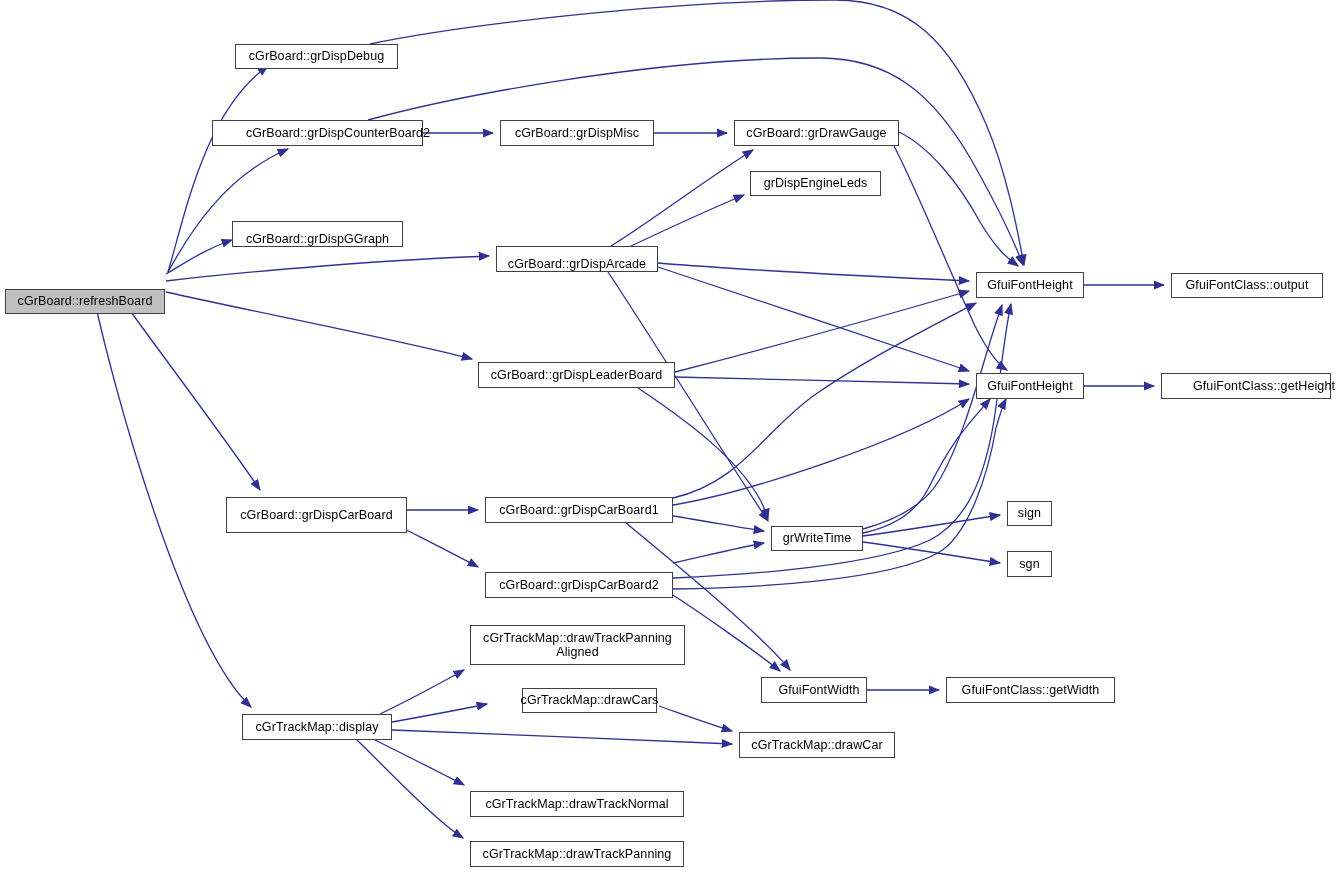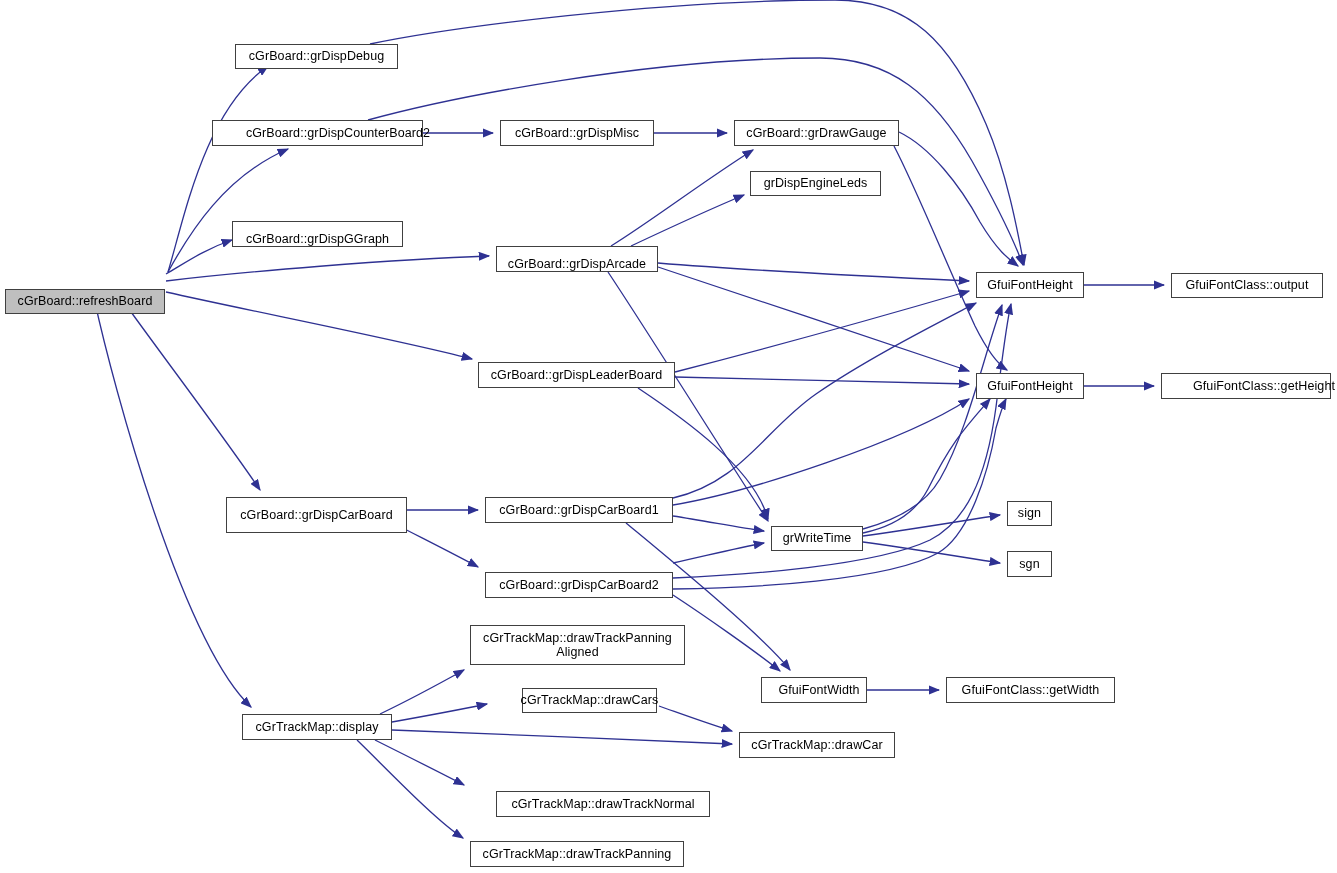--- a/index.html
+++ b/index.html
@@ -124,16 +124,16 @@
       <div class="node" style="left: 771px; top: 526px; width: 92px; height: 25px;"><span>grWriteTime</span></div>
       <div class="node" style="left: 1007px; top: 501px; width: 45px; height: 25px;"><span>sign</span></div>
       <div class="node" style="left: 1007px; top: 551px; width: 45px; height: 26px;"><span>sgn</span></div>
       <div class="node" style="left: 470px; top: 625px; width: 215px; height: 40px;"><span>cGrTrackMap::drawTrackPanning
 Aligned</span></div>
       <div class="node" style="left: 761px; top: 677px; width: 106px; height: 26px; padding-left: 10px;"><span>GfuiFontWidth</span></div>
       <div class="node" style="left: 946px; top: 677px; width: 169px; height: 26px;"><span>GfuiFontClass::getWidth</span></div>
       <div class="node" style="left: 494px; top: 688px; width: 135px; height: 25px; margin-left: 28px;"><span>cGrTrackMap::drawCars</span></div>
       <div class="node" style="left: 242px; top: 714px; width: 150px; height: 26px;"><span>cGrTrackMap::display</span></div>
       <div class="node" style="left: 739px; top: 732px; width: 156px; height: 26px;"><span>cGrTrackMap::drawCar</span></div>
-      <div class="node" style="left: 496px; top: 791px; width: 214px; height: 26px;"><span>cGrTrackMap::drawTrackNormal</span></div>
+      <div class="node" style="left: 470px; top: 791px; width: 214px; height: 26px;"><span>cGrTrackMap::drawTrackNormal</span></div>
       <div class="node" style="left: 470px; top: 841px; width: 214px; height: 26px;"><span>cGrTrackMap::drawTrackPanning</span></div>
     </div>
 </div>
 
 </body></html>

